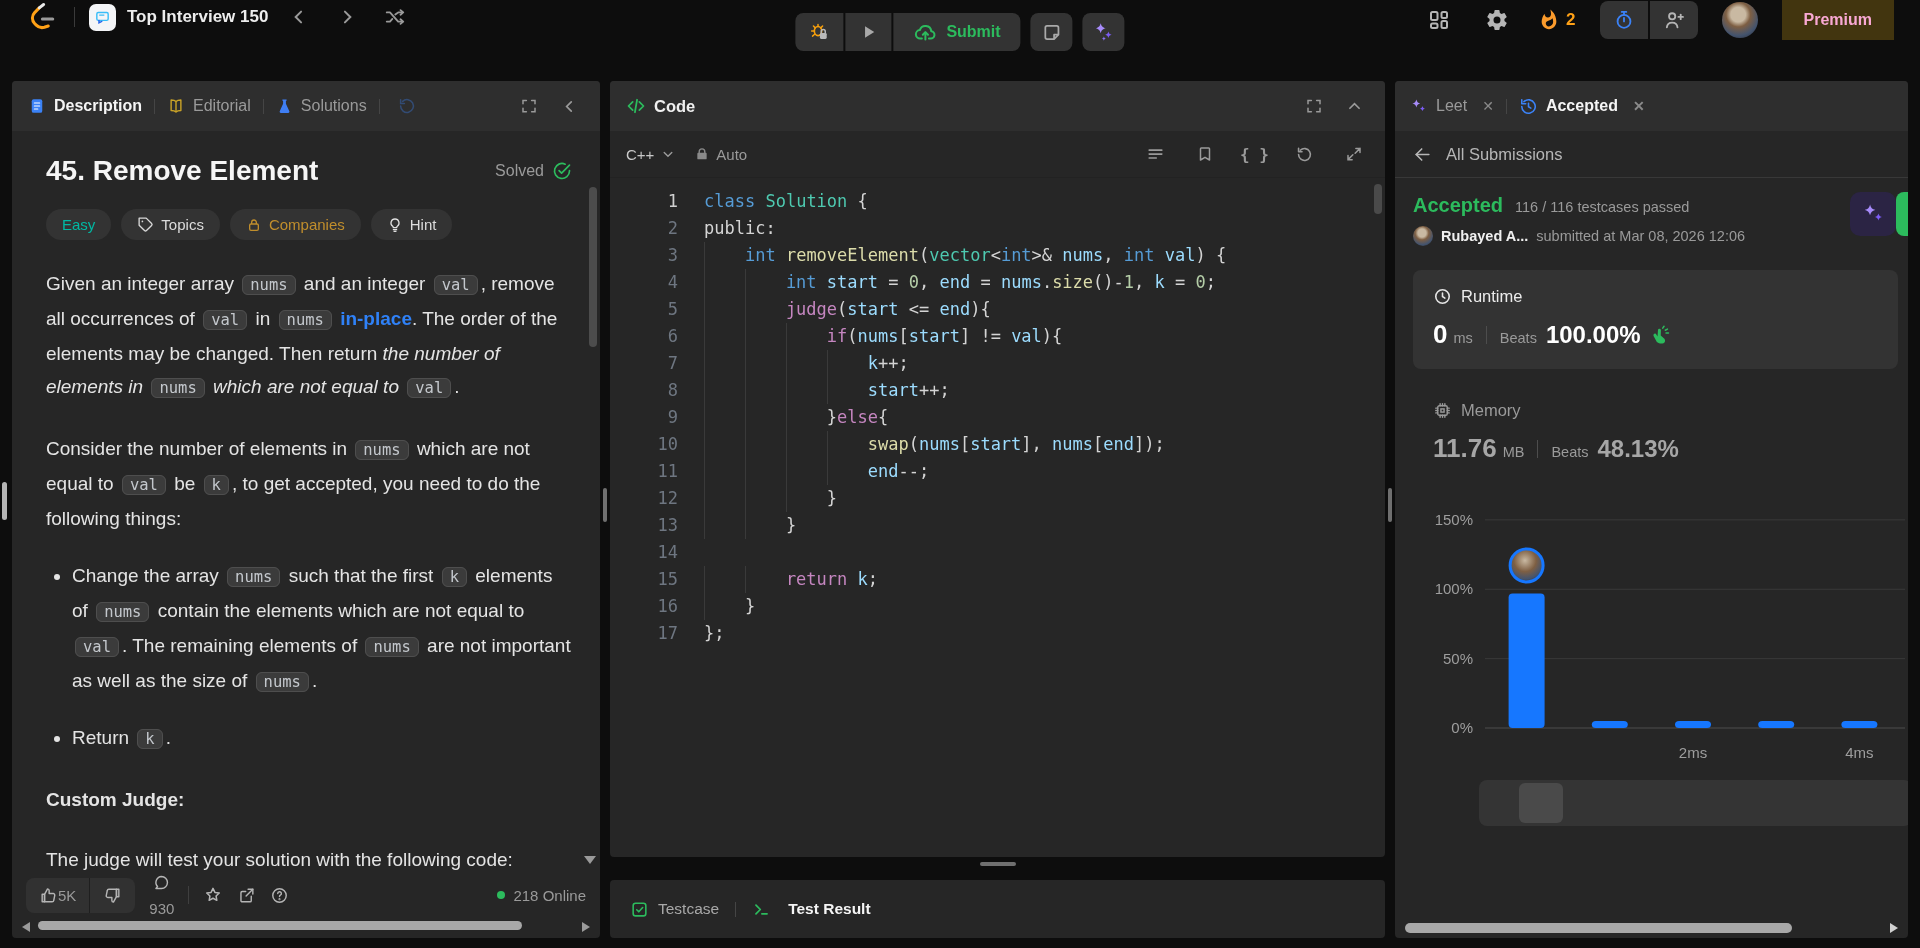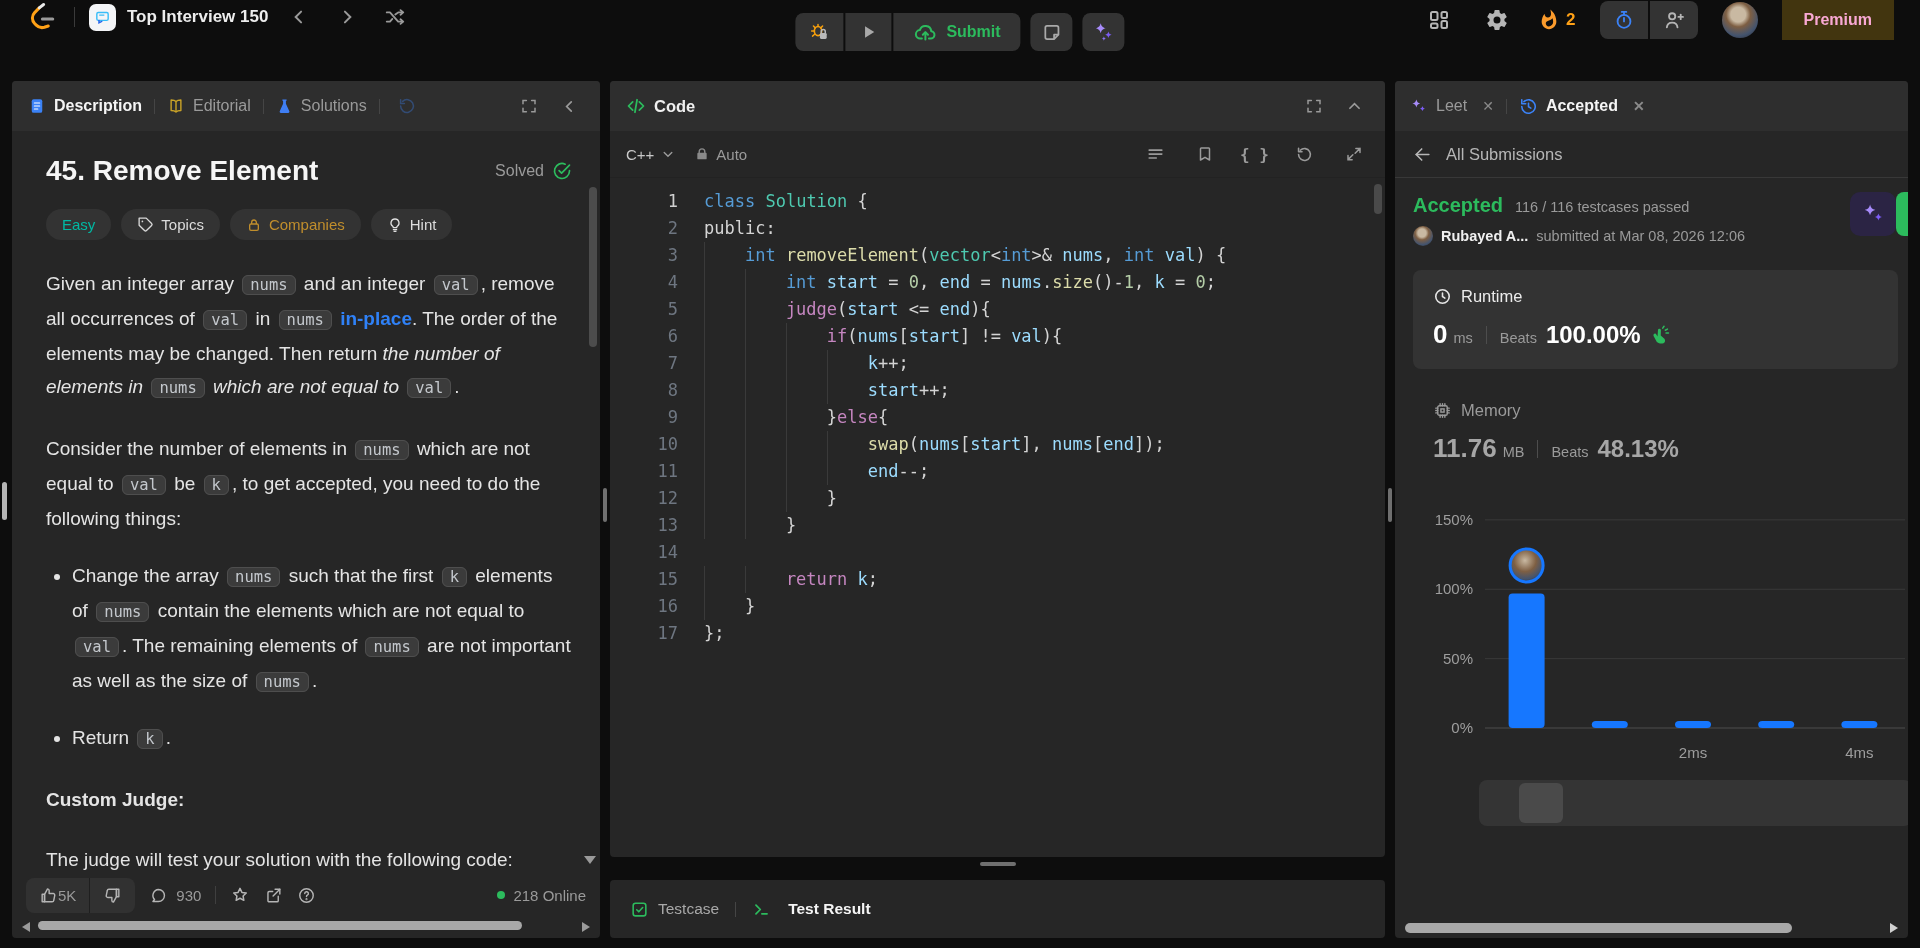--- a/index.html
+++ b/index.html
@@ -59,21 +59,21 @@
         font-family:"DejaVu Sans Mono",monospace;font-size:15.5px;color:#c3c7cc;white-space:nowrap;}
   .lnk{color:#2f81f7;font-weight:700;cursor:pointer;}
   .it{font-style:italic;}
   .judge{font-weight:700;}
   .vscroll{position:absolute;right:3px;top:56px;width:8px;height:160px;background:#4c4c4c;border-radius:6px;}
   .vscroll-arrow{position:absolute;right:4px;bottom:8px;width:0;height:0;border-left:6px solid transparent;border-right:6px solid transparent;border-top:8px solid #9a9a9a;}
   .desc-footer{flex:none;height:46px;display:flex;align-items:center;padding:0 14px;gap:14px;color:#9a9a9a;font-size:15px;}
   .pill-group{background:#313131;border-radius:8px;display:flex;align-items:stretch;overflow:hidden;}
   .pg-cell{display:flex;align-items:center;gap:0;padding:8px 13px;cursor:pointer;}
   .pg-sep{width:1px;background:#1f1f1f;}
-  .ft-item{display:flex;align-items:center;gap:8px;cursor:pointer;}
+  .ft-item{display:flex;align-items:center;gap:8px;cursor:pointer;flex-direction:column;}
   .ft-div{width:1px;height:18px;background:#3f3f3f;}
   .online{margin-left:auto;display:flex;align-items:center;gap:8px;}
   .dot{width:8px;height:8px;border-radius:50%;background:#2cbb5d;}
   .hscroll{flex:none;height:16px;position:relative;margin:0 8px 4px 8px;}
   .hthumb{position:absolute;top:3px;height:9px;background:#a8a8a8;border-radius:6px;}
   .arr{position:absolute;top:4px;width:0;height:0;border-top:5px solid transparent;border-bottom:5px solid transparent;}
   .arr.l{left:2px;border-right:8px solid #9a9a9a;}
   .arr.r{right:2px;border-left:8px solid #9a9a9a;}
 
   

